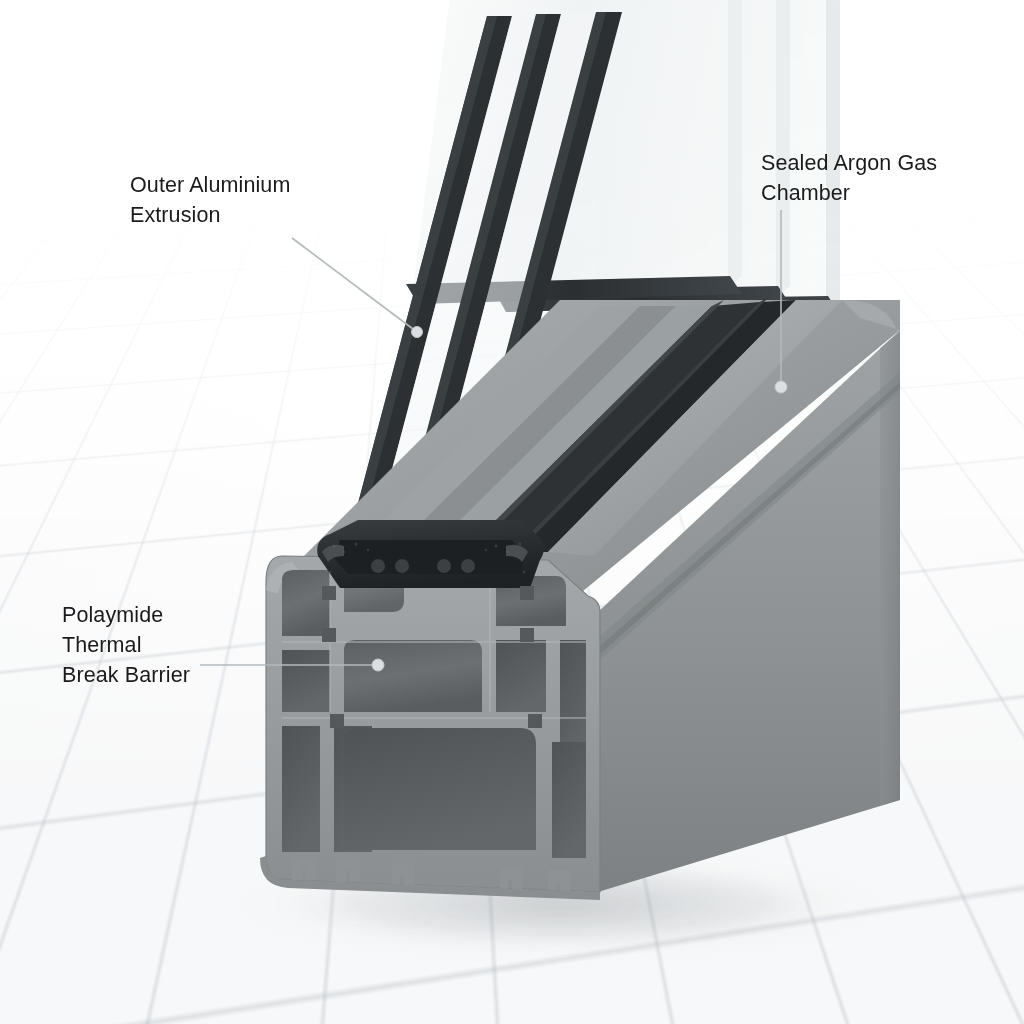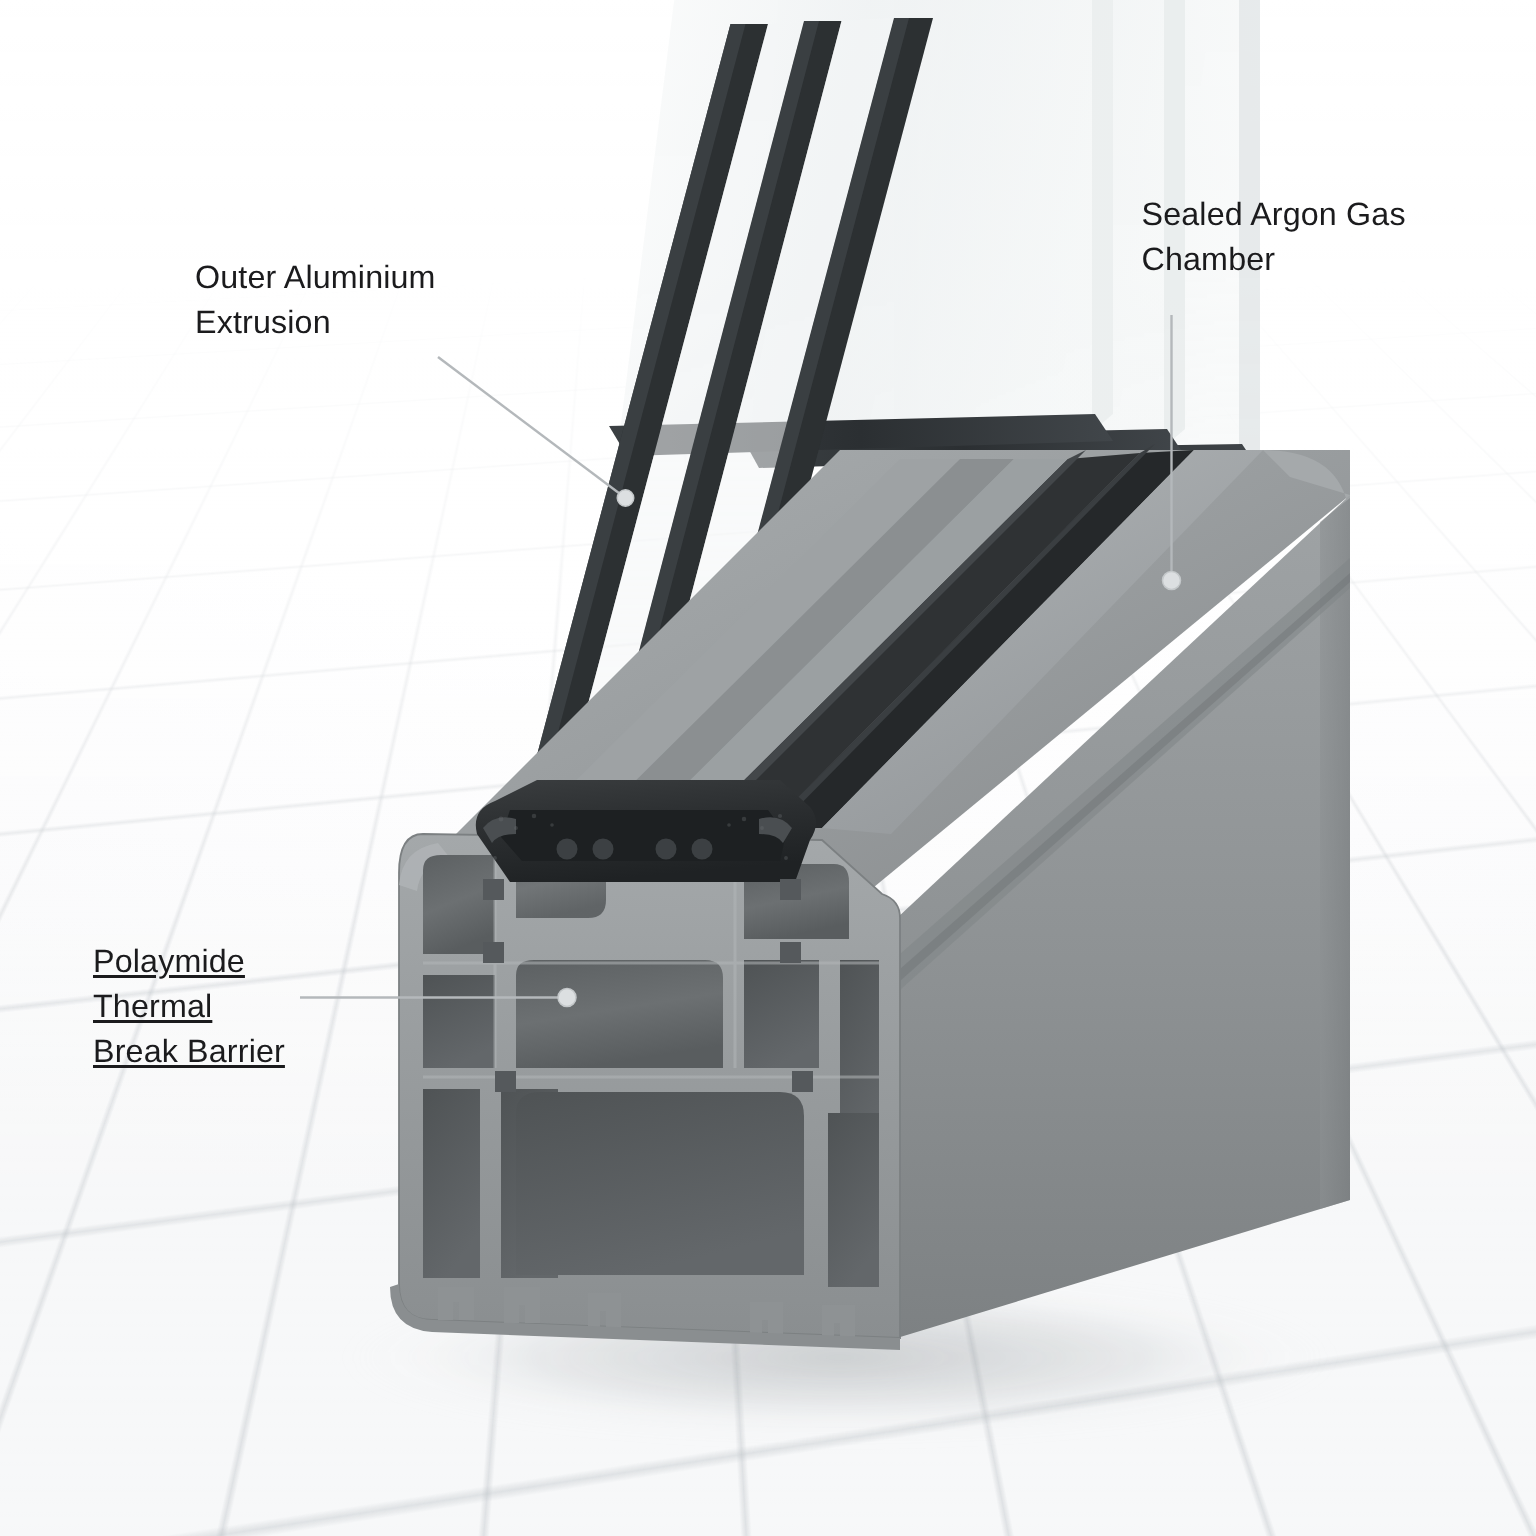--- a/index.html
+++ b/index.html
@@ -47,22 +47,22 @@
   .label{
     position:absolute;
     color:#1b1b1d;
     font-size:21.5px;
     line-height:30px;
     letter-spacing:.1px;
     white-space:pre-line;
     user-select:none;
   }
   #label-outer{left:106px;top:170px;margin-left:24px;}
-  #label-argon{left:761px;top:128px;}
-  #label-polyamide{left:62px;top:626px;text-decoration:underline;}
+  #label-argon{left:761px;top:148px;}
+  #label-polyamide{left:62px;top:600px;}
 </style>
 </head>
 <body>
 
 <div id="stage">
 
   <div class="floor-wrap">
     <div class="floor"></div>
     <div class="floor-fade"></div>
   </div>

